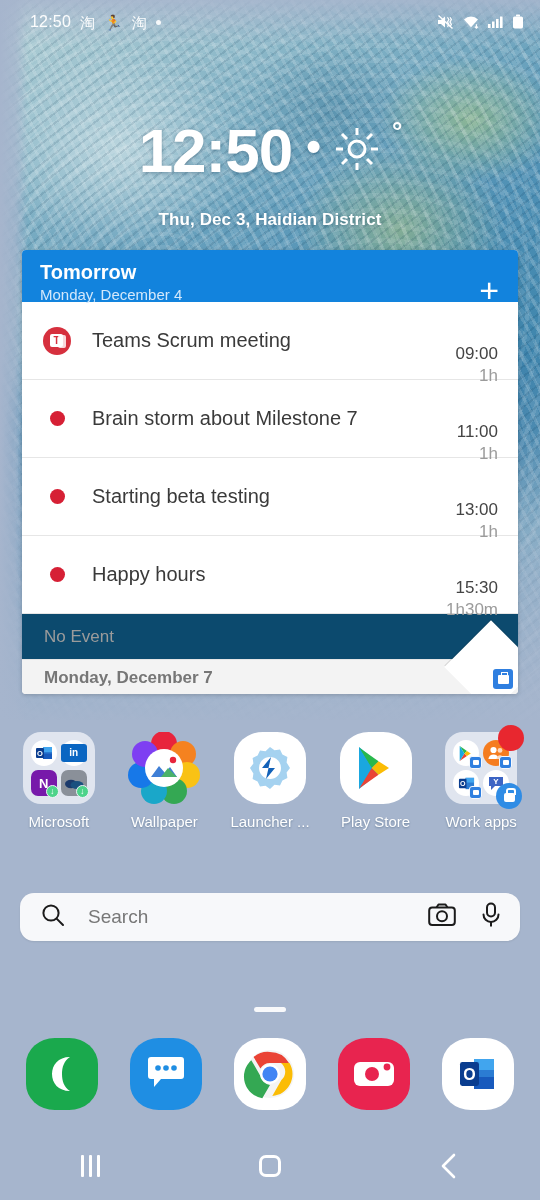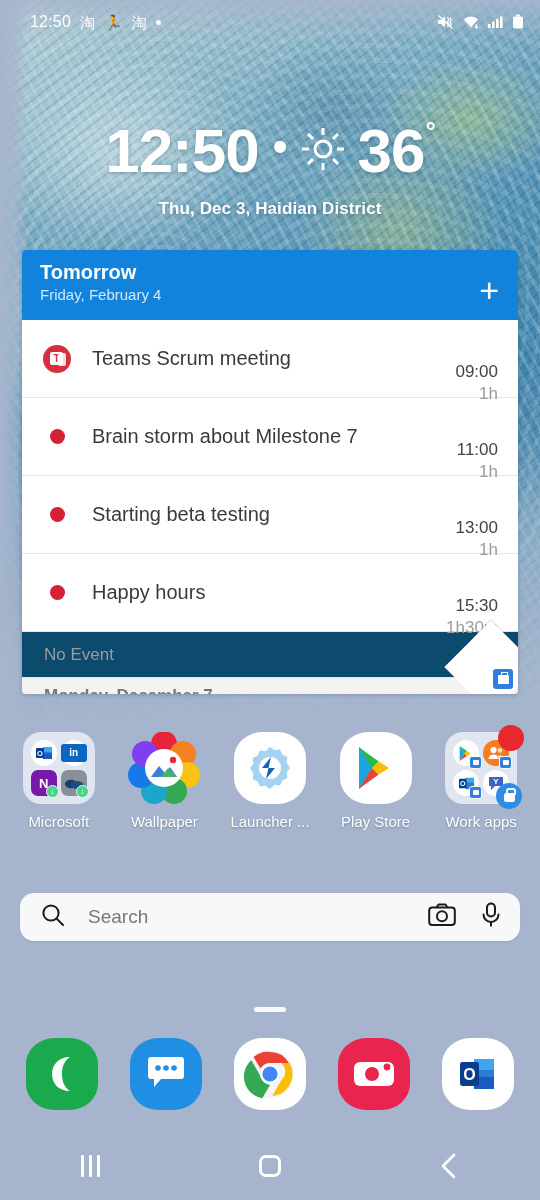--- a/index.html
+++ b/index.html
@@ -78,32 +78,32 @@
     height:66px;
   }
   #clock-time{
     font-size:62px; font-weight:bold; letter-spacing:-1px; line-height:1;
   }
   #clock-sep{ font-size:42px; font-weight:bold; margin:0 12px 0 14px; line-height:1; position:relative; top:-4px;}
   #clock-temp{ font-size:62px; font-weight:bold; letter-spacing:-1px; line-height:1; }
   #clock-deg{ font-size:26px; font-weight:bold; vertical-align:super; position:relative; top:-20px; left:1px;}
   #sun-icon{ margin-right:10px; position:relative; top:0px; }
   #clock-sub{
-    margin-top:15px; font-size:17px; font-weight:bold; letter-spacing:.1px;
+    margin-top:26px; font-size:17px; font-weight:bold; letter-spacing:.1px;
   }
 
   
   #calwidget{
     position:absolute; left:22px; top:250px; width:496px; height:444px;
     border-radius:4px; overflow:hidden; z-index:20;
     box-shadow:0 1px 4px rgba(0,0,0,.18);
     background:#fff;
   }
   #cal-header{
-    background:#1283dd; height:70px; padding:11px 16px 0 18px;
+    background:#1283dd; height:52px; padding:11px 16px 0 18px;
     display:flex; align-items:flex-start; justify-content:space-between;
   }
   #cal-title{ color:#fff; font-size:20px; font-weight:bold; line-height:1.15; }
   #cal-subtitle{ color:#d3e8fb; font-size:15px; margin-top:2px; }
   #cal-add{
     color:#fff; font-size:34px; font-weight:300; line-height:1;
     margin-top:12px; margin-right:3px; cursor:pointer; user-select:none;
   }
   #cal-list{ background:#fff; }
   .cal-row{
@@ -310,32 +310,31 @@
           <line x1="24" y1="38" x2="24" y2="45"></line>
           <line x1="3" y1="24" x2="10" y2="24"></line>
           <line x1="38" y1="24" x2="45" y2="24"></line>
           <line x1="9" y1="9" x2="14" y2="14"></line>
           <line x1="34" y1="34" x2="39" y2="39"></line>
           <line x1="9" y1="39" x2="14" y2="34"></line>
           <line x1="34" y1="14" x2="39" y2="9"></line>
         </g>
       </svg>
     </span>
-    <span id="clock-temp">36</span>
     <span id="clock-deg">°</span>
   </div>
   <div id="clock-sub">Thu, Dec 3,  Haidian District</div>
 </div>
 
 <div id="calwidget">
 
   <div id="cal-header">
     <div>
       <div id="cal-title">Tomorrow</div>
-      <div id="cal-subtitle">Friday, February 4</div>
+      <div id="cal-subtitle">Monday, December 4</div>
     </div>
     <div id="cal-add">+</div>
   </div>
 
   <div id="cal-list">
 
     <div class="cal-row">
       <div class="cal-bullet-cell">
         <div class="teams-ico">
           <div class="t-box">T</div>

